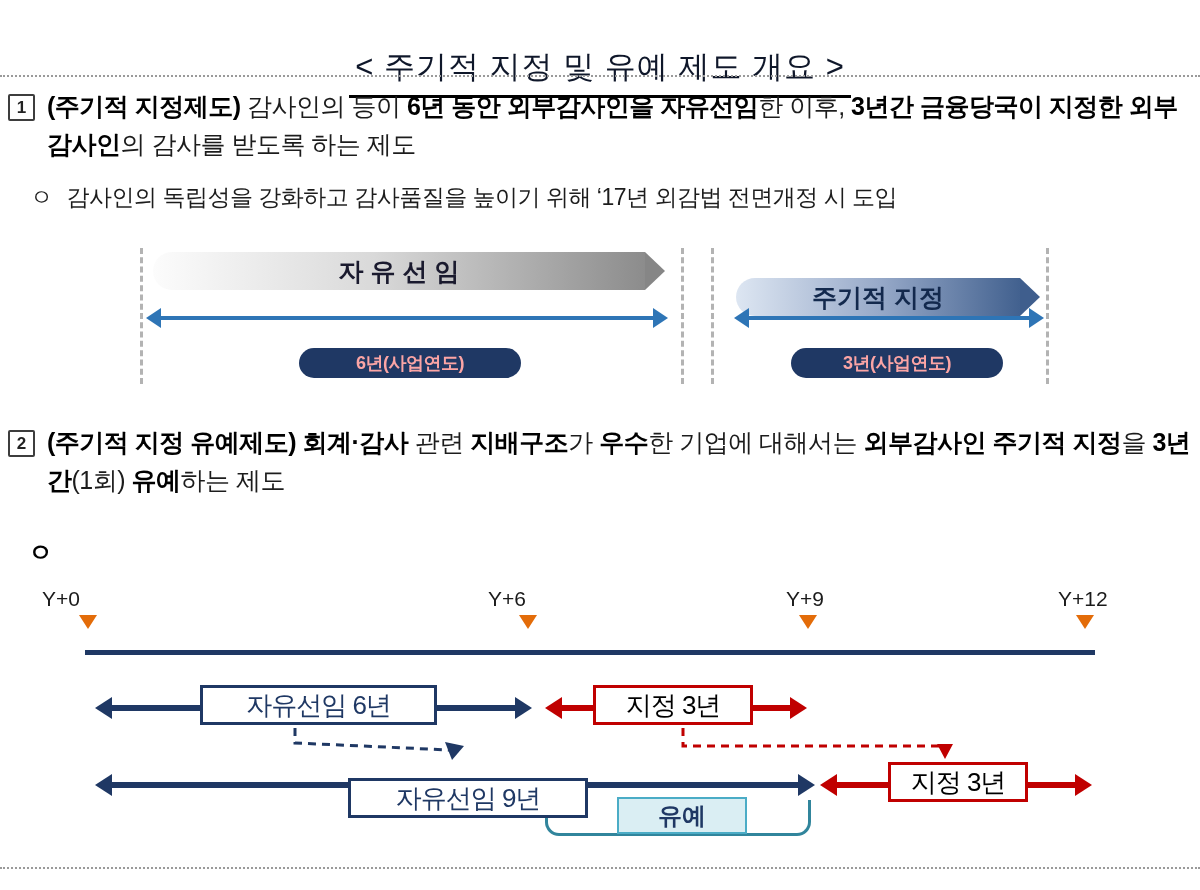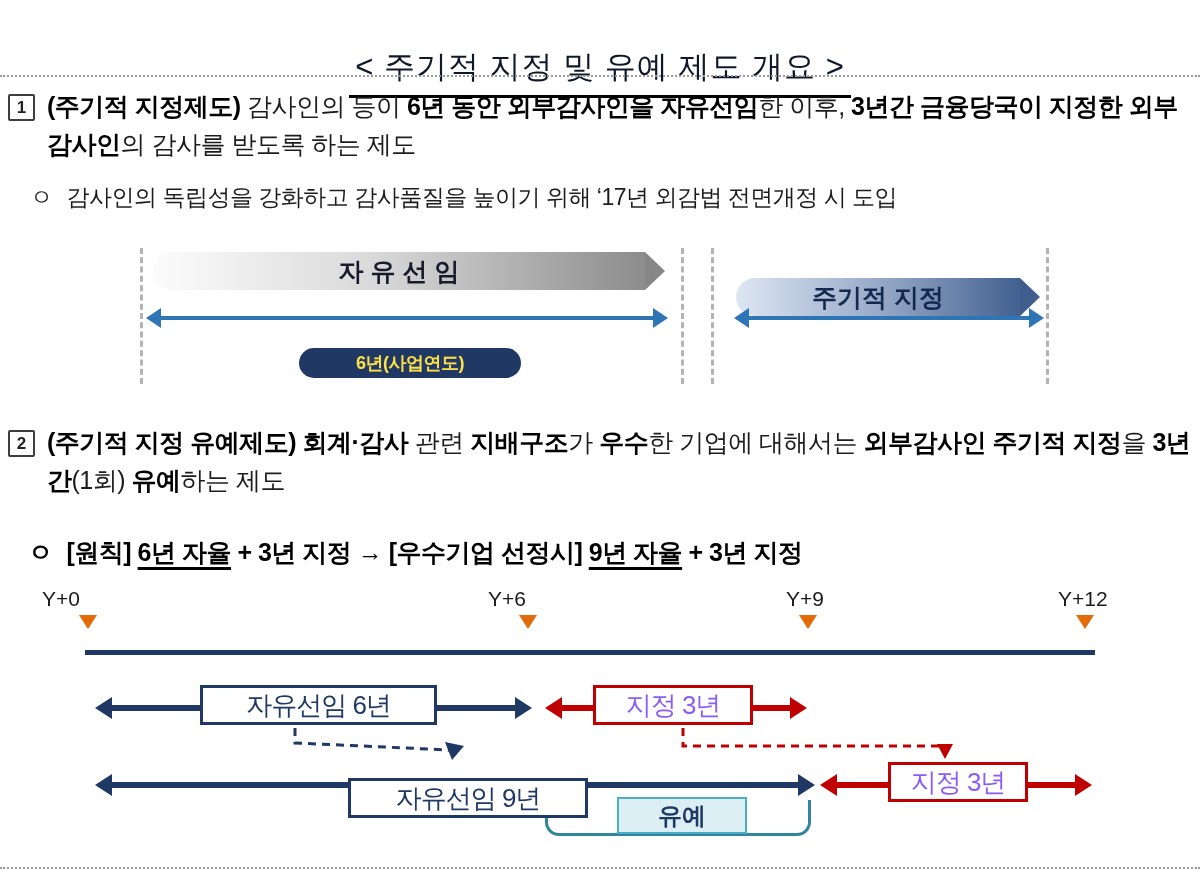--- a/index.html
+++ b/index.html
@@ -31,21 +31,21 @@
   .vsep { position:absolute; top:2px; height:136px; width:0; border-left:3px dashed #b3b3b3; }
   .pill { position:absolute; height:38px; border-radius:19px 0 0 19px; text-align:center;
           font-weight:800; font-size:25px; line-height:38px; }
   .pill::after { content:""; position:absolute; right:-20px; top:0; width:0; height:0;
                  border-top:19px solid transparent; border-bottom:19px solid transparent; }
   .pill-gray { background:linear-gradient(90deg,#fcfcfc 0%,#d9d9d9 45%,#8c8c8c 100%); color:#1a1a2e; }
   .pill-gray::after { border-left:20px solid #868686; }
   .pill-blue { background:linear-gradient(90deg,#dde6f2 0%,#98aac9 50%,#42618f 100%); color:#13294d; }
   .pill-blue::after { border-left:20px solid #3f5e8d; }
   .cap { position:absolute; height:30px; line-height:30px; border-radius:15px; background:#1F3864;
-         color:#fde047; text-align:center; font-weight:700; font-size:18px; letter-spacing:-0.5px; }
+         color:#fca5a5; text-align:center; font-weight:700; font-size:18px; letter-spacing:-0.5px; }
 
   
   .darrow { position:absolute; height:22px; }
   .darrow .shaft { position:absolute; left:13px; right:13px; top:8px; height:6px; }
   .darrow .hl, .darrow .hr { position:absolute; top:0; width:0; height:0;
         border-top:11px solid transparent; border-bottom:11px solid transparent; }
   .darrow .hl { left:0; } .darrow .hr { right:0; }
   .navy .shaft { background:#1F3864; }
   .navy .hl { border-right:17px solid #1F3864; } .navy .hr { border-left:17px solid #1F3864; }
   .redc .shaft { background:#C00000; }
@@ -57,21 +57,21 @@
 
   
   .tl { position:absolute; top:585px; left:0; width:1200px; height:280px; }
   .tl-label { position:absolute; top:2px; font-size:21px; font-weight:500; color:#1a1a1a; }
   .tmark { position:absolute; top:30px; width:0; height:0;
            border-left:9px solid transparent; border-right:9px solid transparent; border-top:14px solid #E36C09; }
   .baseline { position:absolute; top:65px; left:85px; width:1010px; height:5px; background:#1F3864; }
   .tbox { position:absolute; height:40px; background:#fff; display:flex; align-items:center; justify-content:center;
           font-weight:400; font-size:26px; letter-spacing:-1px; z-index:3; }
   .navy-b { border:3px solid #1F3864; color:#1F3864; }
-  .red-b { border:3px solid #C00000; color:#8b5cf6; }
+  .red-b { border:3px solid #C00000; color:#000000; }
   .connectors { position:absolute; left:0; top:0; z-index:2; }
   .bracket { position:absolute; left:545px; top:215px; width:266px; height:36px; z-index:1;
              border-left:3px solid #31859C; border-right:3px solid #31859C; border-bottom:3px solid #31859C;
              border-radius:0 0 14px 14px; }
   .defer { position:absolute; left:617px; top:212px; width:130px; height:37px; z-index:4;
            background:#DAEEF3; border:2px solid #4BACC6; color:#1F3864; font-weight:800; font-size:24px;
            display:flex; align-items:center; justify-content:center; }
 </style>
 </head>
 <body>
@@ -110,34 +110,32 @@
       <span class="hl"></span>
       <span class="hr"></span>
     </div>
     <div class="darrow blue-a" style="left:734px; top:62px; width:310px;">
       <span class="shaft"></span>
       <span class="hl"></span>
       <span class="hr"></span>
     </div>
 
     <div class="cap" style="left:299px; top:102px; width:222px;">6년(사업연도)</div>
+    <div class="cap" style="left:791px; top:102px; width:212px;">3년(사업연도)</div>
   </div>
 
   <div class="para" style="top:424px; left:8px; right:8px;">
     <span class="numbox">2</span>
     <div class="ptext">
       <span class="b">(주기적 지정 유예제도) </span><span class="b">회계·감사</span><span> 관련 </span><span class="b">지배구조</span><span>가 </span><span class="b">우수</span><span>한 기업에 대해서는 </span><span class="b">외부감사인 주기적 지정</span><span>을 </span><span class="b">3년간</span><span>(1회) </span><span class="b">유예</span><span>하는 제도</span>
     </div>
   </div>
 
   <div class="bullet rule" style="top:536px; left:28px; right:10px;">
     <span class="marker">ㅇ</span>
-    <span>
-      <span>[원칙] </span><span class="u">6년 자율</span><span> + 3년 지정 → [우수기업 선정시] </span><span class="u">9년 자율</span><span> + 3년 지정</span>
-    </span>
   </div>
 
   <div class="tl">
     <div class="tl-label" style="left:42px">Y+0</div>
     <div class="tl-label" style="left:488px">Y+6</div>
     <div class="tl-label" style="left:786px">Y+9</div>
     <div class="tl-label" style="left:1058px">Y+12</div>
 
     <div class="tmark" style="left:79px"></div>
     <div class="tmark" style="left:519px"></div>

